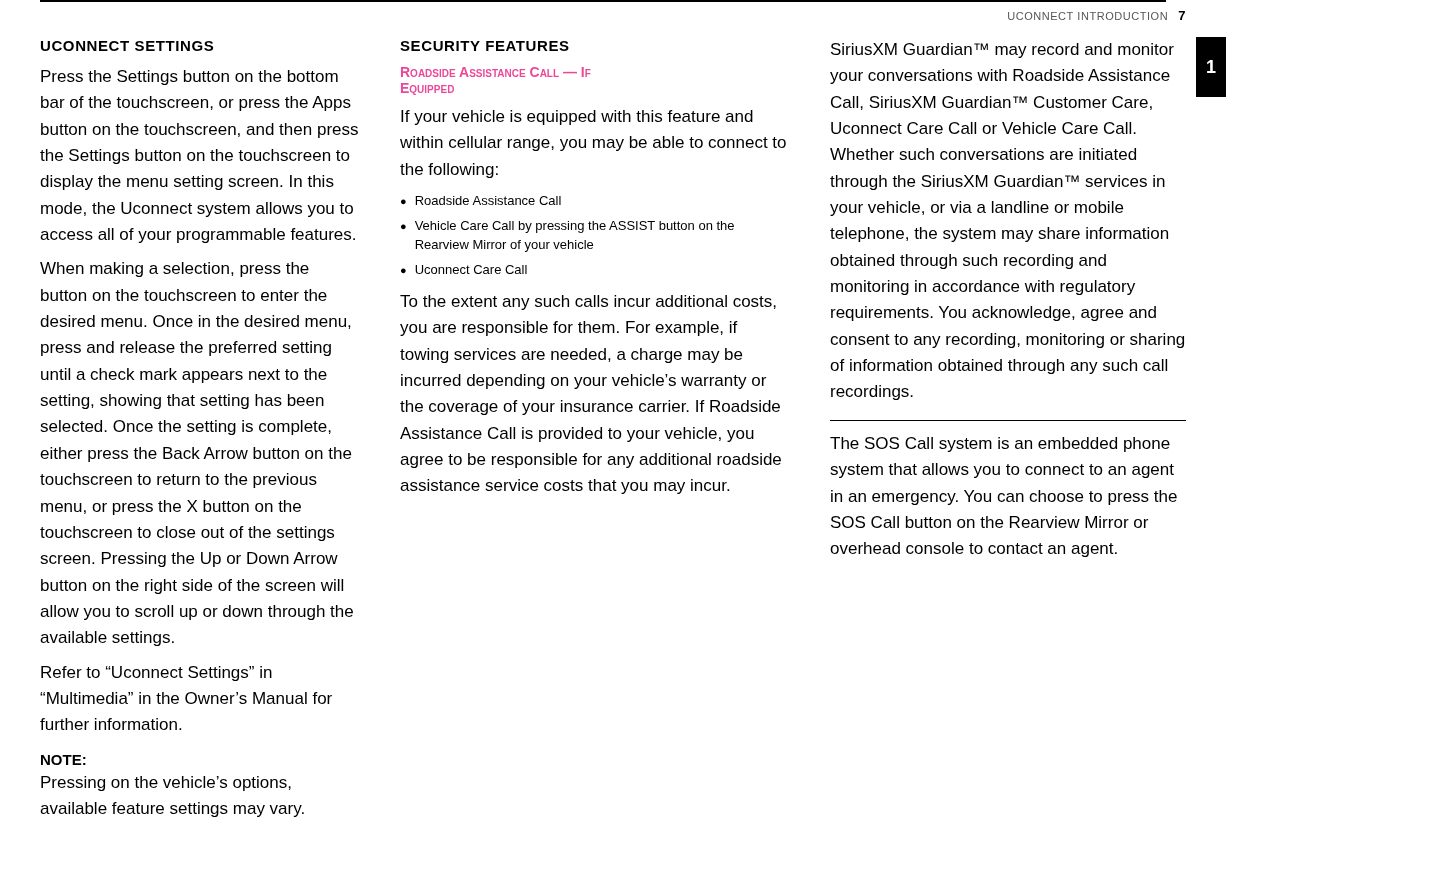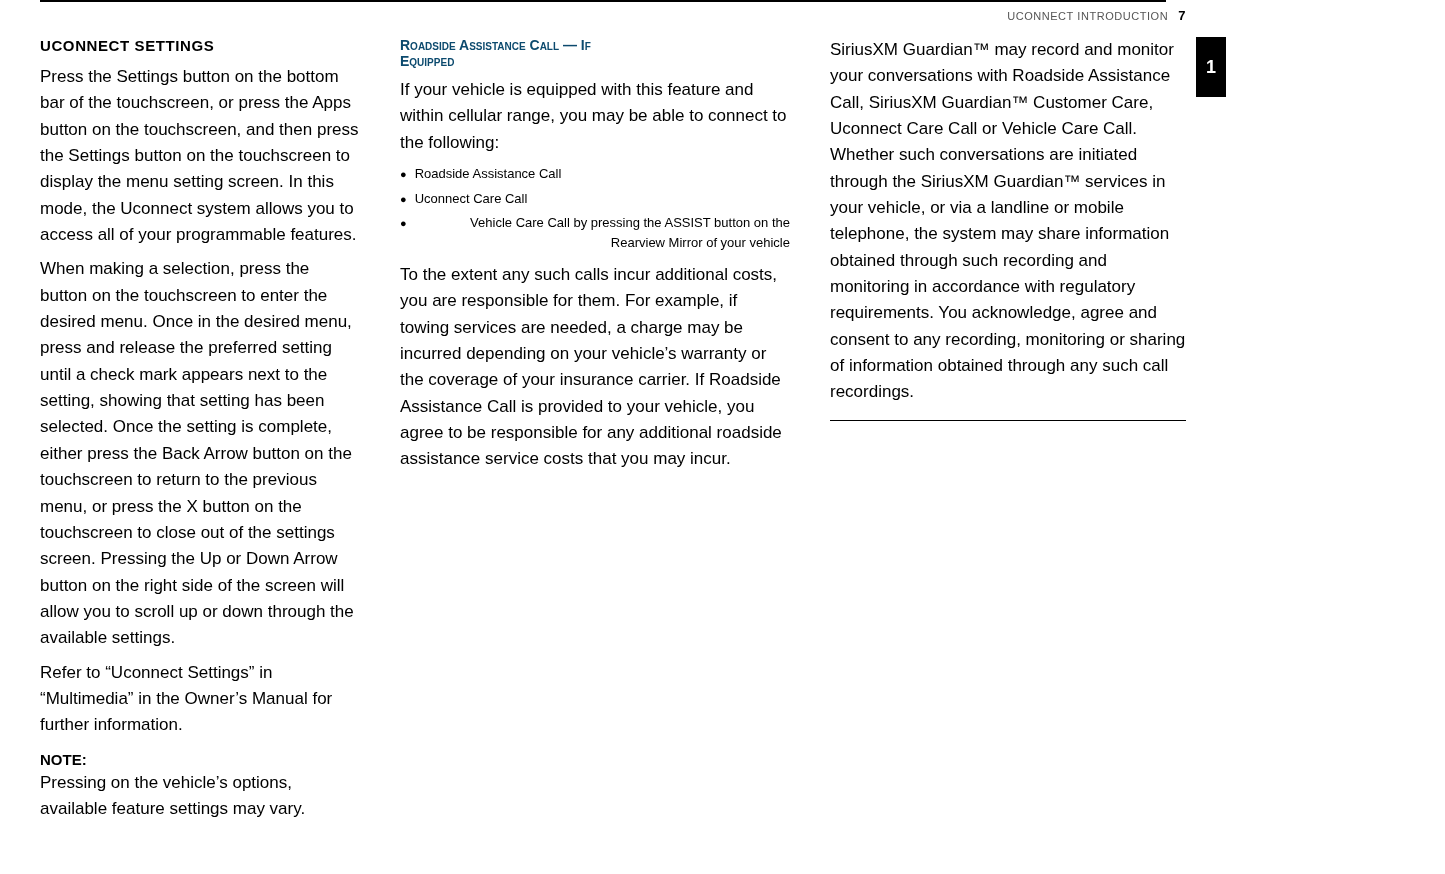--- a/index.html
+++ b/index.html
@@ -79,42 +79,41 @@
       font-weight: bold;
       text-transform: uppercase;
       letter-spacing: 0.04em;
       margin-bottom: 10px;
       color: #000;
     }
     .subsection-title {
       font-size: 13px;
       font-weight: bold;
       margin-bottom: 8px;
-      color: #0c4a6e;
+      color: #ec4899;
       font-variant: small-caps;
       font-size: 14px;
     }
     p {
       font-size: 17px;
       line-height: 1.55;
       margin-bottom: 8px;
       color: #000;
     }
     .note-label {
       font-size: 15px;
       font-weight: bold;
       text-transform: uppercase;
       margin-top: 12px;
       margin-bottom: 2px;
     }
     .bullet-list {
       list-style: none;
       padding: 0;
       margin: 6px 0 10px 0;
-      text-align: right;
     }
     .bullet-list li {
       display: flex;
       align-items: flex-start;
       margin-bottom: 5px;
       font-size: 13px;
       line-height: 1.5;
     }
     .bullet-list li::before {
       content: "●";
@@ -144,40 +143,42 @@
     <div class="col-left">
       <div class="section-title">UCONNECT SETTINGS</div>
       <p>Press the Settings button on the bottom bar of the touchscreen, or press the Apps button on the touchscreen, and then press the Settings button on the touchscreen to display the menu setting screen. In this mode, the Uconnect system allows you to access all of your programmable features.</p>
       <p>When making a selection, press the button on the touchscreen to enter the desired menu. Once in the desired menu, press and release the preferred setting until a check mark appears next to the setting, showing that setting has been selected. Once the setting is complete, either press the Back Arrow button on the touchscreen to return to the previous menu, or press the X button on the touchscreen to close out of the settings screen. Pressing the Up or Down Arrow button on the right side of the screen will allow you to scroll up or down through the available settings.</p>
       <p>Refer to “Uconnect Settings” in “Multimedia” in the Owner’s Manual for further information.</p>
       <div class="note-label">NOTE:</div>
       <p>Pressing on the vehicle’s options, available feature settings may vary.</p>
     </div>
 
     <div class="col-mid">
+      <div class="section-title">SECURITY FEATURES</div>
       <div class="subsection-title">
         <span>Roadside Assistance Call — If</span><br>
         <span>Equipped</span>
       </div>
       <p>If your vehicle is equipped with this feature and within cellular range, you may be able to connect to the following:</p>
       <ul class="bullet-list">
         <li>
             <span>Roadside Assistance Call</span>
           </li>
         <li>
-            <span>Uconnect Care Call</span>
+            <span>Vehicle Care Call by pressing the ASSIST button on the Rearview Mirror of your vehicle</span>
           </li>
         <li>
-            <span>Vehicle Care Call by pressing the ASSIST button on the Rearview Mirror of your vehicle</span>
+            <span>Uconnect Care Call</span>
           </li>
       </ul>
       <p>To the extent any such calls incur additional costs, you are responsible for them. For example, if towing services are needed, a charge may be incurred depending on your vehicle’s warranty or the coverage of your insurance carrier. If Roadside Assistance Call is provided to your vehicle, you agree to be responsible for any additional roadside assistance service costs that you may incur.</p>
     </div>
 
     <div class="col-right">
       <p>SiriusXM Guardian™ may record and monitor your conversations with Roadside Assistance Call, SiriusXM Guardian™ Customer Care, Uconnect Care Call or Vehicle Care Call. Whether such conversations are initiated through the SiriusXM Guardian™ services in your vehicle, or via a landline or mobile telephone, the system may share information obtained through such recording and monitoring in accordance with regulatory requirements. You acknowledge, agree and consent to any recording, monitoring or sharing of information obtained through any such call recordings.</p>
       <div class="divider-line"></div>
+      <p>The SOS Call system is an embedded phone system that allows you to connect to an agent in an emergency. You can choose to press the SOS Call button on the Rearview Mirror or overhead console to contact an agent.</p>
 
       <div class="right-tab">1</div>
     </div>
 
   </div>
 </div>
 
 </body></html>

